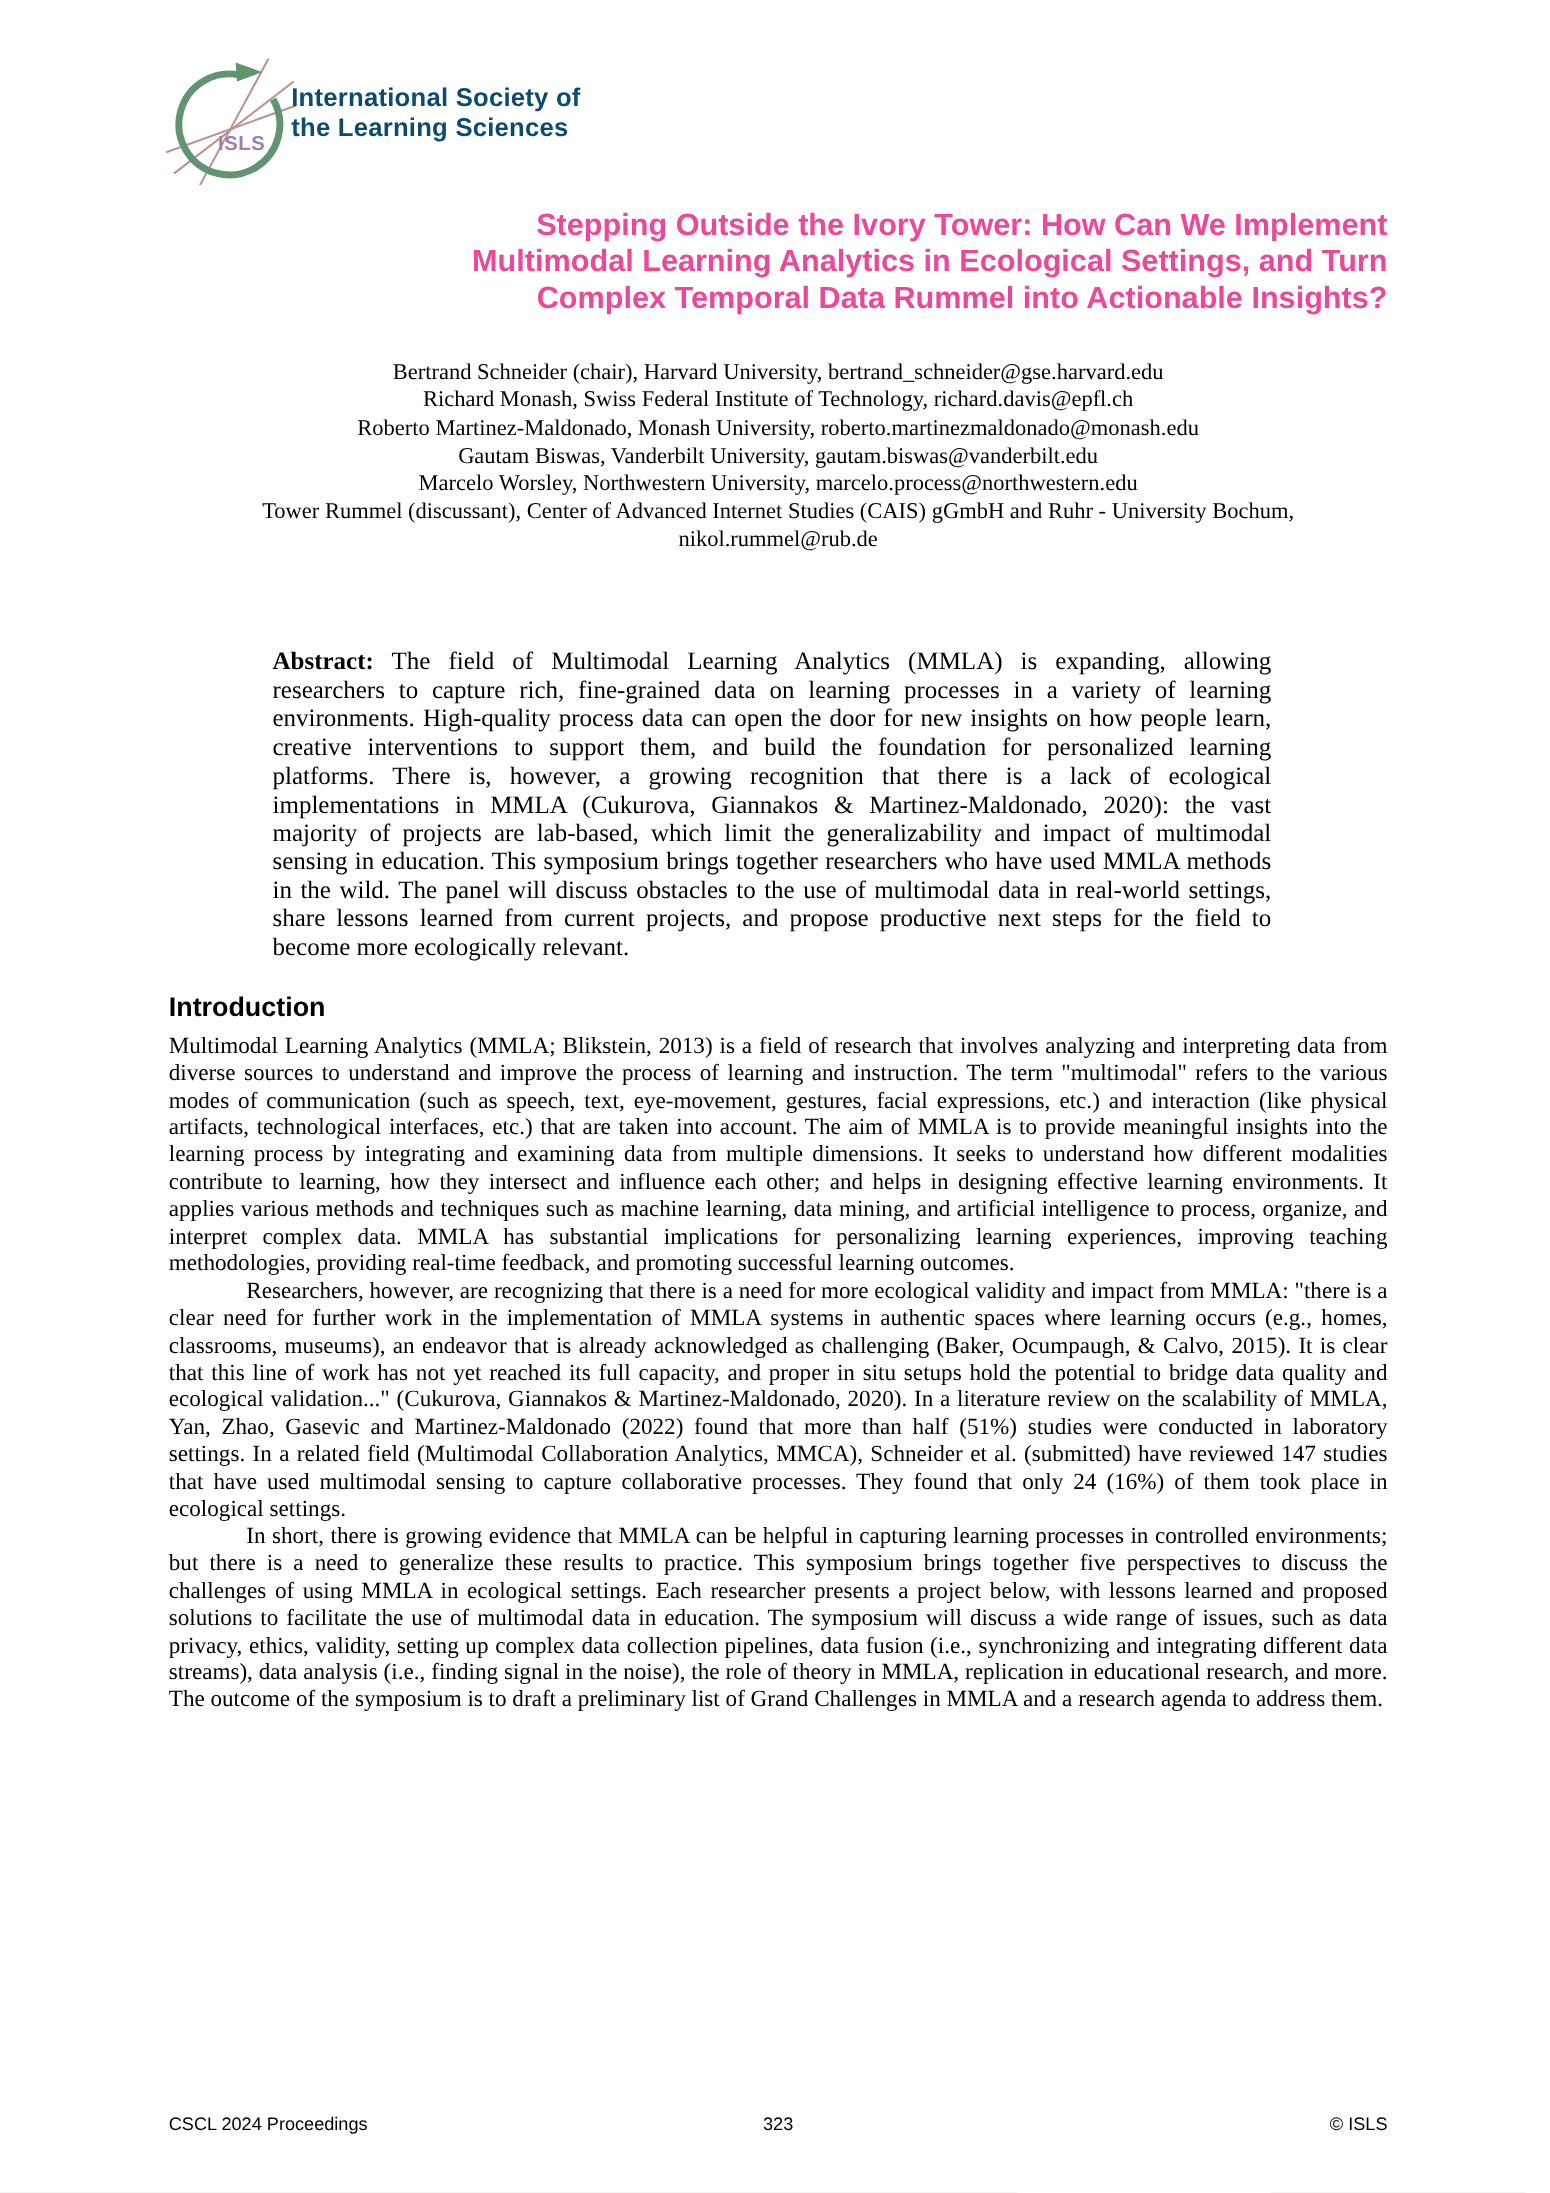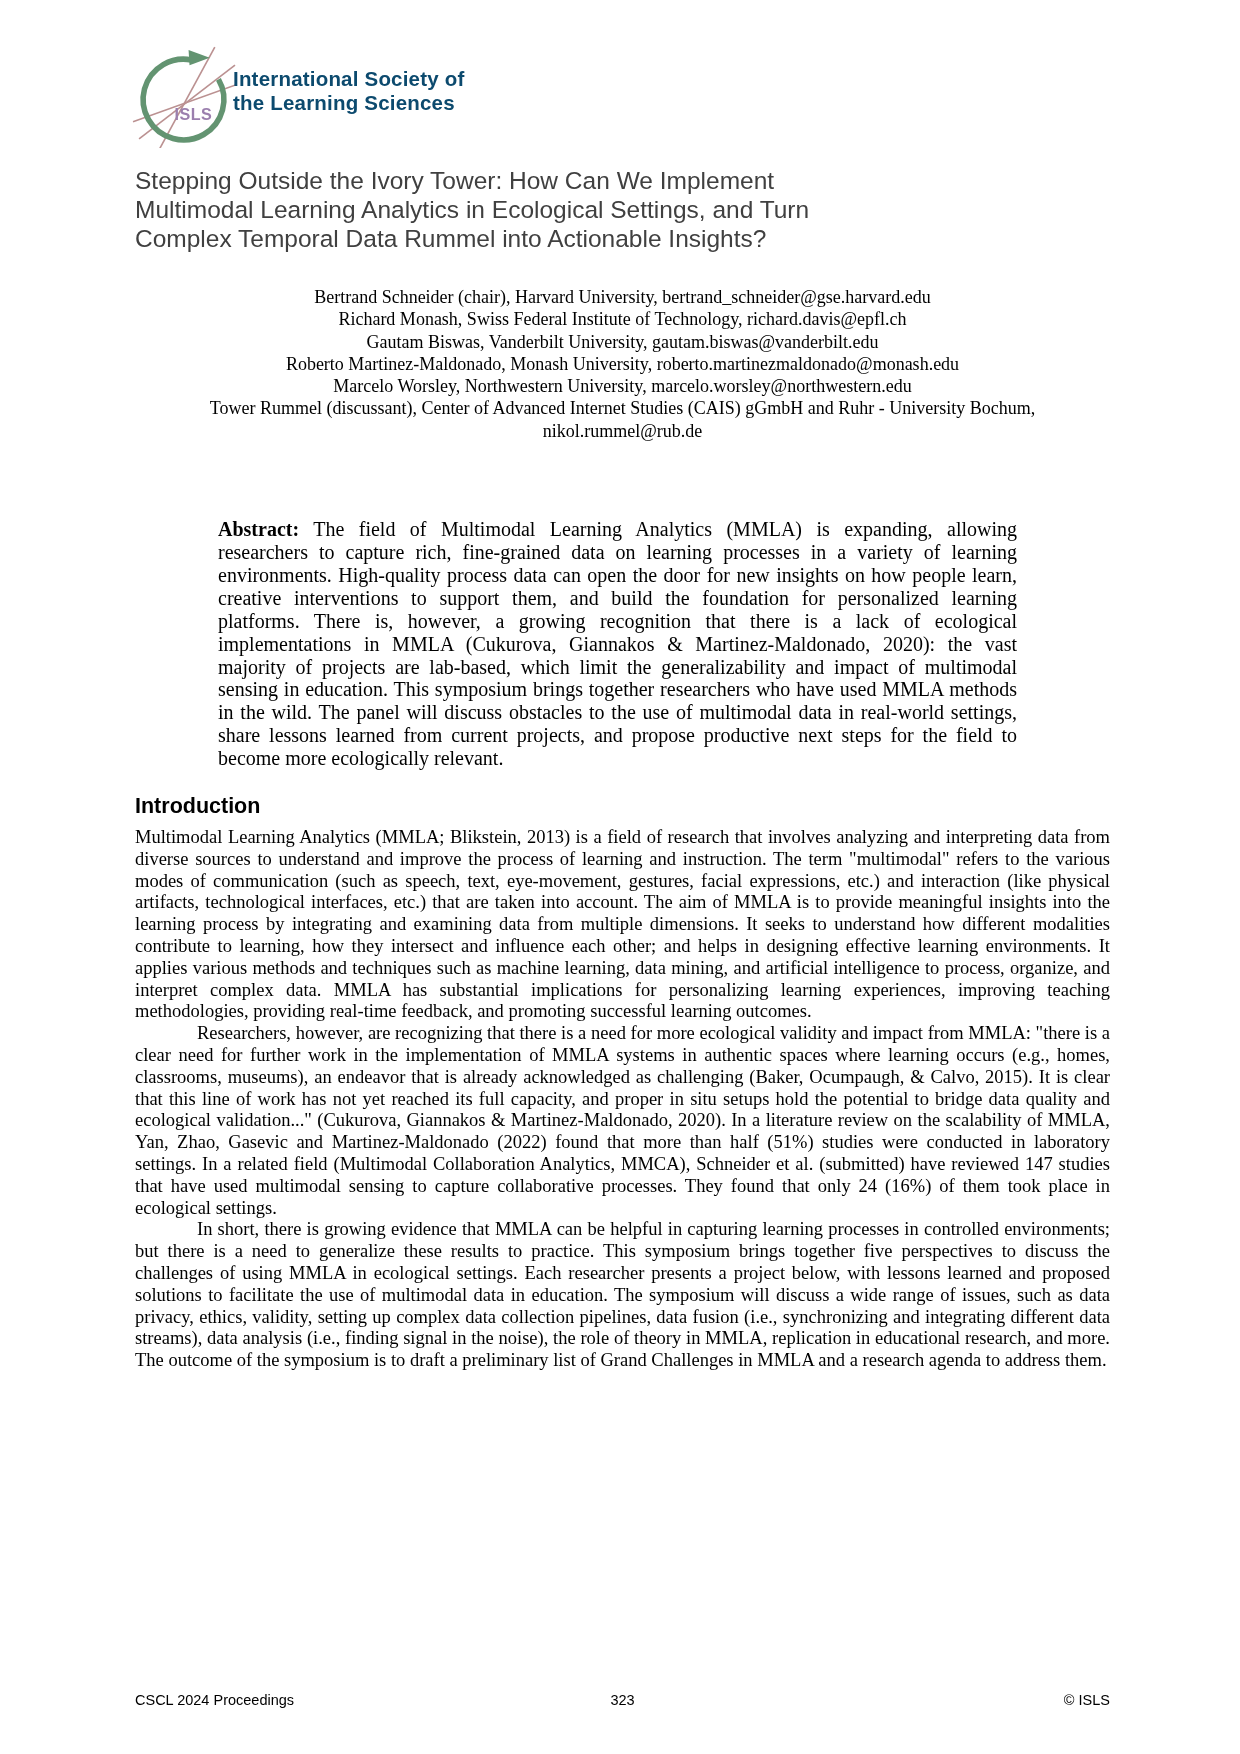--- a/index.html
+++ b/index.html
@@ -19,22 +19,22 @@
     margin-left:-4px;padding-top:25px;
     font-family:"Liberation Sans", sans-serif;
     font-weight:bold;font-size:20.5px;line-height:24px;
     color:#0c4a6e;letter-spacing:0.2px;
   }
   
   .content{position:absolute;top:0;left:135px;width:975px;padding-top:166px;}
   .title{
     margin:0;
     font-family:"Liberation Sans", sans-serif;
-    font-weight:normal;font-size:24.5px;line-height:29px;
-    text-align:left;color:#404040;
+    font-weight:bold;font-size:24.5px;line-height:29px;
+    text-align:right;color:#ec4899;
   }
   .title span{display:block;}
   .authors{margin-top:33px;text-align:center;font-size:18px;line-height:22.3px;}
   .abstract{
     margin:76px 93px 0 83px;
     font-size:20px;line-height:22.9px;
     text-align:justify;
   }
   .section-heading{
     margin:23px 0 7px 0;
@@ -78,23 +78,23 @@
 
     <h1 class="title">
       <span>Stepping Outside the Ivory Tower: How Can We Implement</span>
       <span>Multimodal Learning Analytics in Ecological Settings, and Turn</span>
       <span>Complex Temporal Data Rummel into Actionable Insights?</span>
     </h1>
 
     <div class="authors">
       <div>Bertrand Schneider (chair), Harvard University, bertrand_schneider@gse.harvard.edu</div>
       <div>Richard Monash, Swiss Federal Institute of Technology, richard.davis@epfl.ch</div>
+      <div>Roberto Martinez-Maldonado, Monash University, roberto.martinezmaldonado@monash.edu</div>
       <div>Gautam Biswas, Vanderbilt University, gautam.biswas@vanderbilt.edu</div>
-      <div>Roberto Martinez-Maldonado, Monash University, roberto.martinezmaldonado@monash.edu</div>
-      <div>Marcelo Worsley, Northwestern University, marcelo.worsley@northwestern.edu</div>
+      <div>Marcelo Worsley, Northwestern University, marcelo.process@northwestern.edu</div>
       <div>Tower Rummel (discussant), Center of Advanced Internet Studies (CAIS) gGmbH and Ruhr - University Bochum, nikol.rummel@rub.de</div>
     </div>
 
     <p class="abstract"><b>Abstract:</b> <span>The field of Multimodal Learning Analytics (MMLA) is expanding, allowing researchers to capture rich, fine-grained data on learning processes in a variety of learning environments. High-quality process data can open the door for new insights on how people learn, creative interventions to support them, and build the foundation for personalized learning platforms. There is, however, a growing recognition that there is a lack of ecological implementations in MMLA (Cukurova, Giannakos &amp; Martinez-Maldonado, 2020): the vast majority of projects are lab-based, which limit the generalizability and impact of multimodal sensing in education. This symposium brings together researchers who have used MMLA methods in the wild. The panel will discuss obstacles to the use of multimodal data in real-world settings, share lessons learned from current projects, and propose productive next steps for the field to become more ecologically relevant.</span></p>
 
     <h2 class="section-heading">Introduction</h2>
 
     <p class="body-par">Multimodal Learning Analytics (MMLA; Blikstein, 2013) is a field of research that involves analyzing and interpreting data from diverse sources to understand and improve the process of learning and instruction. The term "multimodal" refers to the various modes of communication (such as speech, text, eye-movement, gestures, facial expressions, etc.) and interaction (like physical artifacts, technological interfaces, etc.) that are taken into account. The aim of MMLA is to provide meaningful insights into the learning process by integrating and examining data from multiple dimensions. It seeks to understand how different modalities contribute to learning, how they intersect and influence each other; and helps in designing effective learning environments. It applies various methods and techniques such as machine learning, data mining, and artificial intelligence to process, organize, and interpret complex data. MMLA has substantial implications for personalizing learning experiences, improving teaching methodologies, providing real-time feedback, and promoting successful learning outcomes.</p>
     <p class="body-par indent">Researchers, however, are recognizing that there is a need for more ecological validity and impact from MMLA: "there is a clear need for further work in the implementation of MMLA systems in authentic spaces where learning occurs (e.g., homes, classrooms, museums), an endeavor that is already acknowledged as challenging (Baker, Ocumpaugh, &amp; Calvo, 2015). It is clear that this line of work has not yet reached its full capacity, and proper in situ setups hold the potential to bridge data quality and ecological validation..." (Cukurova, Giannakos &amp; Martinez-Maldonado, 2020). In a literature review on the scalability of MMLA, Yan, Zhao, Gasevic and Martinez-Maldonado (2022) found that more than half (51%) studies were conducted in laboratory settings. In a related field (Multimodal Collaboration Analytics, MMCA), Schneider et al. (submitted) have reviewed 147 studies that have used multimodal sensing to capture collaborative processes. They found that only 24 (16%) of them took place in ecological settings.</p>
     <p class="body-par indent">In short, there is growing evidence that MMLA can be helpful in capturing learning processes in controlled environments; but there is a need to generalize these results to practice. This symposium brings together five perspectives to discuss the challenges of using MMLA in ecological settings. Each researcher presents a project below, with lessons learned and proposed solutions to facilitate the use of multimodal data in education. The symposium will discuss a wide range of issues, such as data privacy, ethics, validity, setting up complex data collection pipelines, data fusion (i.e., synchronizing and integrating different data streams), data analysis (i.e., finding signal in the noise), the role of theory in MMLA, replication in educational research, and more. The outcome of the symposium is to draft a preliminary list of Grand Challenges in MMLA and a research agenda to address them.</p>

